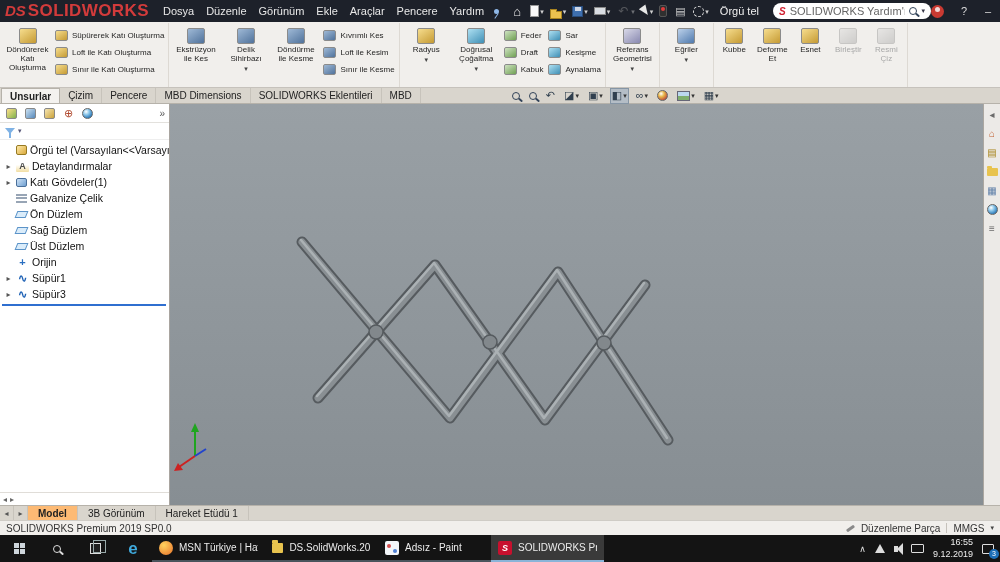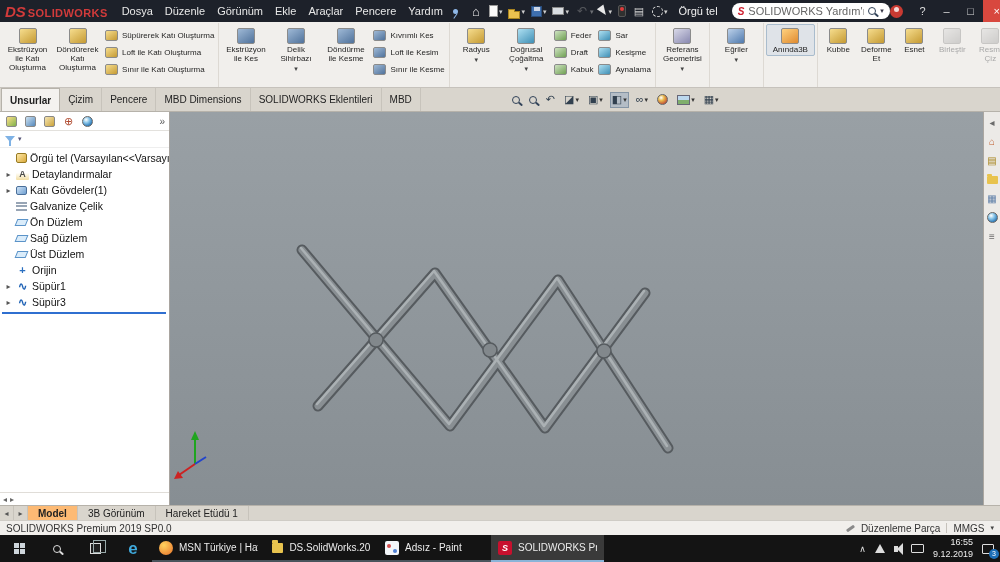--- a/index.html
+++ b/index.html
@@ -4,21 +4,21 @@
 <style>
   *{margin:0;padding:0;box-sizing:border-box}
   html,body{width:1000px;height:562px;overflow:hidden}
   body{font-family:"Liberation Sans",sans-serif;background:#f0eeec;color:#222}
   #app{width:1000px;height:562px;display:flex;flex-direction:column}
 
   
   #titlebar{height:22px;background:var(--titlebar-bg,#1d212a);display:flex;align-items:center;padding:0 3px;color:#e6e6e6;font-size:11px;flex:none}
   .logo{display:flex;align-items:baseline;gap:2px;margin:0 8px 0 2px;flex:none}
   .logo-ds{color:var(--logo-red,#d23b3b);font-weight:bold;font-style:italic;font-size:15px}
-  .logo-sw{color:var(--logo-red,#d23b3b);font-weight:bold;letter-spacing:.4px;font-size:11px}
+  .logo-sw{color:var(--logo-red,#d23b3b);font-weight:bold;letter-spacing:.4px;font-size:17px}
   #menubar{display:flex;flex:none}
   .menu-item{padding:0 6px;height:22px;line-height:22px;color:#e8e8e8;cursor:default}
   .pin{width:5px;height:5px;border-radius:50%;background:#8fb8e8;position:relative;margin:0 8px 0 4px;flex:none}
   .pin::after{content:"";position:absolute;left:2px;top:4px;width:1px;height:6px;background:#8fb8e8;transform:rotate(35deg)}
   #qa{display:flex;align-items:center;flex:none}
   .qa-btn{display:flex;align-items:center;height:20px;padding:0 3px;gap:1px}
   .qa-btn.disabled{opacity:.45}
   .dd{font-size:7px;color:#cfcfcf;line-height:7px}
   .qaic{display:inline-flex;align-items:center;justify-content:center;width:14px;height:14px}
   .ic-home::before{content:"⌂";color:#e8e8e8;font-size:13px;line-height:13px}
@@ -57,21 +57,21 @@
   .rl.disabled,.rm.disabled,.rs.disabled{color:#a8a8a8}
   .rl.disabled .ric,.rm.disabled .ric{opacity:.4;filter:grayscale(1)}
   .ric{border:1px solid #8b8b8b;border-radius:2px;flex:none}
   .ric.big{width:18px;height:16px;margin-bottom:2px}
   .rstack{display:flex;flex-direction:column;justify-content:flex-start;padding:5px 2px 0;gap:4px}
   .rs{display:flex;align-items:center;gap:4px;font-size:8px;color:#1f1f1f;white-space:nowrap;height:13px}
   .rs .ric{width:13px;height:11px}
   .rl .dd,.rm .dd{color:#444;margin-top:1px}
 
   
-  #cmdtabs{height:24px;background:#d9d5cd;display:flex;align-items:stretch;padding-left:1px;font-size:10px;border-bottom:1px solid #b6b2aa;flex:none}
+  #cmdtabs{height:16px;background:#d9d5cd;display:flex;align-items:stretch;padding-left:1px;font-size:10px;border-bottom:1px solid #b6b2aa;flex:none}
   #ctabs{display:flex;align-items:stretch}
   .ctab{padding:0 8px;color:#222;display:flex;align-items:center;border-right:1px solid #c7c3bb}
   .ctab.active{background:#f4f2ef;font-weight:bold;border:1px solid #b6b2aa;border-bottom:none}
   #headsup{display:flex;align-items:center;gap:7px;margin-left:90px}
   .hu{display:flex;align-items:center;gap:1px;color:#31404f;height:14px;padding:0 1px}
   .hu.active{background:#b4bdc6;outline:1px solid #8595a5}
   .hug{font-size:11px;line-height:11px;color:#31404f}
   .hdd{font-size:7px;color:#333}
   .icon-ball{width:11px;height:11px;border-radius:50%;background:radial-gradient(circle at 35% 30%,#fff 0%,#e8b84a 35%,#c2563a 75%,#8e3a28 100%);border:1px solid #666;flex:none}
   .icon-scene{width:13px;height:10px;background:linear-gradient(180deg,#bcd8ee 0 50%,#7fae6d 50% 100%);border:1px solid #667;flex:none}
@@ -234,24 +234,20 @@
       <span class="wc">–</span>
       <span class="wc">□</span>
       <span class="wc wc-close">×</span>
     </div>
   </div>
 
   <div id="ribbon">
       <div class="rgroup">
         <div class="rl">
           <span class="ric big" style="background: linear-gradient(145deg, rgb(246, 221, 142), rgb(197, 154, 51));"></span>
-          <span class="rl-label">Ekstrüzyon ile Katı Oluşturma</span>
-        </div>
-        <div class="rl">
-          <span class="ric big" style="background: linear-gradient(145deg, rgb(246, 221, 142), rgb(197, 154, 51));"></span>
           <span class="rl-label">Döndürerek Katı Oluşturma</span>
         </div>
         <div class="rstack">
           <div class="rs">
             <span class="ric" style="background: linear-gradient(145deg, rgb(246, 221, 142), rgb(197, 154, 51));"></span>
             <span class="rs-label">Süpürerek Katı Oluşturma</span>
           </div>
           <div class="rs">
             <span class="ric" style="background: linear-gradient(145deg, rgb(246, 221, 142), rgb(197, 154, 51));"></span>
             <span class="rs-label">Loft ile Katı Oluşturma</span>
@@ -336,26 +332,20 @@
           <span class="ric big" style="background: linear-gradient(145deg, rgb(217, 217, 232), rgb(136, 136, 176));"></span>
           <span class="rl-label">Referans Geometrisi</span>
           <span class="dd">▾</span>
         </div>
       </div>
       <div class="rgroup">
         <div class="rl">
           <span class="ric big" style="background: linear-gradient(145deg, rgb(188, 209, 234), rgb(79, 121, 173));"></span>
           <span class="rl-label">Eğriler</span>
           <span class="dd">▾</span>
-        </div>
-      </div>
-      <div class="rgroup">
-        <div class="rl active">
-          <span class="ric big" style="background: linear-gradient(145deg, rgb(255, 210, 127), rgb(224, 138, 47));"></span>
-          <span class="rl-label">Anında3B</span>
         </div>
       </div>
       <div class="rgroup">
         <div class="rm">
           <span class="ric big" style="background: linear-gradient(145deg, rgb(246, 221, 142), rgb(197, 154, 51));"></span>
           <span class="rl-label">Kubbe</span>
         </div>
         <div class="rm">
           <span class="ric big" style="background: linear-gradient(145deg, rgb(246, 221, 142), rgb(197, 154, 51));"></span>
           <span class="rl-label">Deforme Et</span>

